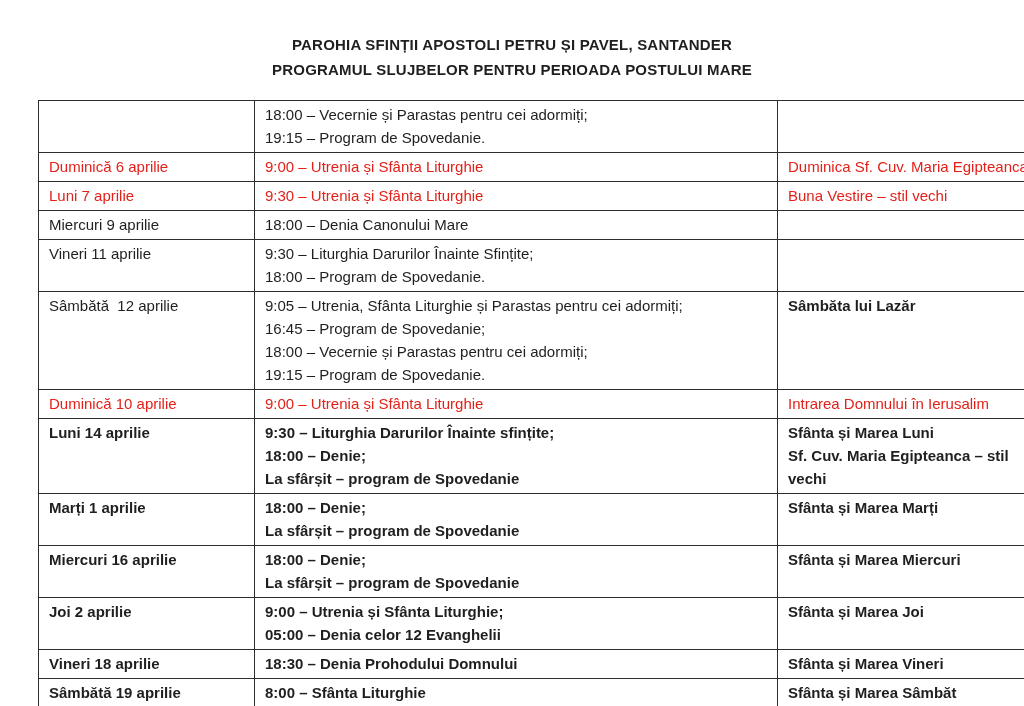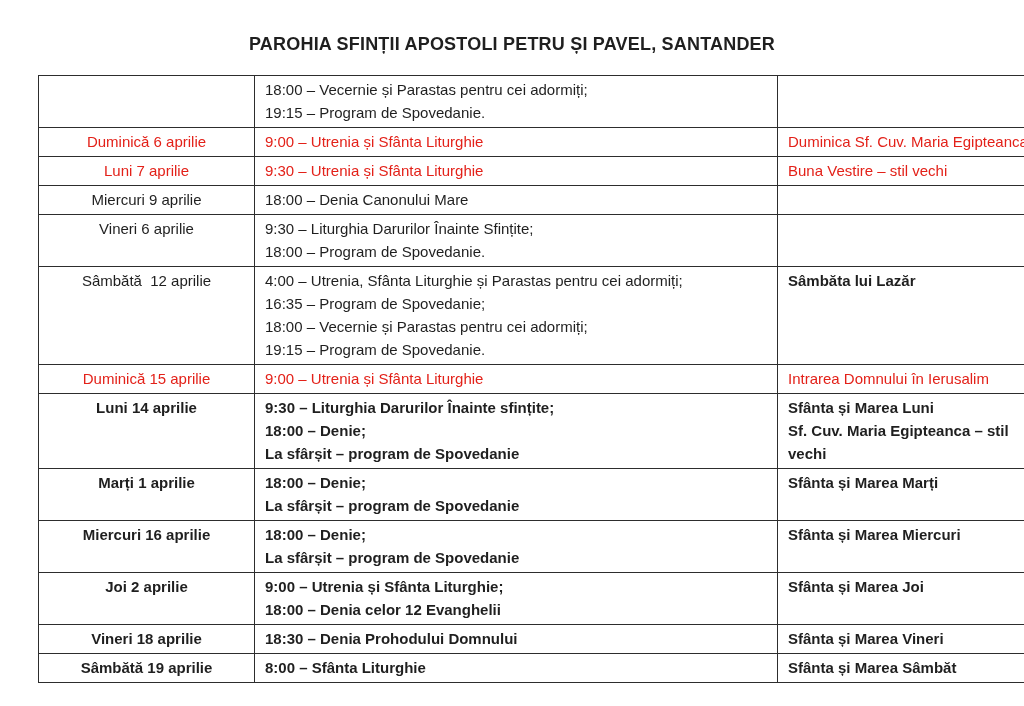--- a/index.html
+++ b/index.html
@@ -11,52 +11,53 @@
     width: 1024px;
     height: 706px;
     overflow: hidden;
     font-family: "Liberation Sans", "DejaVu Sans", sans-serif;
     color: #1f1f1f;
   }
   .page-title {
     margin-top: 32px;
     text-align: center;
     font-weight: bold;
-    font-size: 18px;
+    font-size: 15px;
     line-height: 25px;
     letter-spacing: 0.2px;
     color: #1f1f1f;
   }
   table.schedule {
     border-collapse: collapse;
     table-layout: fixed;
     margin: 18px 0 0 38px;
     width: 950px;
     font-size: 15px;
   }
   table.schedule td {
     border: 1.5px solid #2d2d2d;
     vertical-align: top;
     padding: 2px 10px 3px 10px;
     line-height: 23px;
   }
-  td.col-date  { width: 195px; white-space: pre-wrap; text-align: center; }
+  td.col-date  { width: 195px; white-space: pre-wrap; }
   td.col-times { width: 502px; padding-left: 12px; margin-left: 40px; }
   td.col-feast { width: 253px; }
   tr.row-red   { color: #e32119; }
   tr.row-plain { color: #1f1f1f; font-weight: normal; }
   tr.row-bold  { color: #1f1f1f; font-weight: bold; }
   tr.feast-bold td.col-feast { font-weight: bold; }
   .line { display: block; }
 </style>
 </head>
 <body>
 
 <div class="page-title">
   <div>PAROHIA SFINȚII APOSTOLI PETRU ȘI PAVEL, SANTANDER</div>
+  <div>PROGRAMUL SLUJBELOR PENTRU PERIOADA POSTULUI MARE</div>
 </div>
 
 <table class="schedule">
   <tbody>
     <tr class="row-plain">
       <td class="col-date"></td>
       <td class="col-times">
         <span class="line">18:00 – Vecernie și Parastas pentru cei adormiți;</span>
         <span class="line">19:15 – Program de Spovedanie.</span>
       </td>
@@ -85,43 +86,43 @@
 
     <tr class="row-plain">
       <td class="col-date">Miercuri 9 aprilie</td>
       <td class="col-times">
         <span class="line">18:00 – Denia Canonului Mare</span>
       </td>
       <td class="col-feast"></td>
     </tr>
 
     <tr class="row-plain">
-      <td class="col-date">Vineri 6 aprilie</td>
+      <td class="col-date">Vineri 11 aprilie</td>
       <td class="col-times">
         <span class="line">9:30 – Liturghia Darurilor Înainte Sfințite;</span>
         <span class="line">18:00 – Program de Spovedanie.</span>
       </td>
       <td class="col-feast"></td>
     </tr>
 
     <tr class="row-plain feast-bold">
       <td class="col-date">Sâmbătă  12 aprilie</td>
       <td class="col-times">
-        <span class="line">4:00 – Utrenia, Sfânta Liturghie și Parastas pentru cei adormiți;</span>
-        <span class="line">16:35 – Program de Spovedanie;</span>
+        <span class="line">9:05 – Utrenia, Sfânta Liturghie și Parastas pentru cei adormiți;</span>
+        <span class="line">16:45 – Program de Spovedanie;</span>
         <span class="line">18:00 – Vecernie și Parastas pentru cei adormiți;</span>
         <span class="line">19:15 – Program de Spovedanie.</span>
       </td>
       <td class="col-feast">
         <span class="line">Sâmbăta lui Lazăr</span>
       </td>
     </tr>
 
     <tr class="row-red">
-      <td class="col-date">Duminică 15 aprilie</td>
+      <td class="col-date">Duminică 10 aprilie</td>
       <td class="col-times">
         <span class="line">9:00 – Utrenia și Sfânta Liturghie</span>
       </td>
       <td class="col-feast">
         <span class="line">Intrarea Domnului în Ierusalim</span>
       </td>
     </tr>
 
     <tr class="row-bold">
       <td class="col-date">Luni 14 aprilie</td>
@@ -155,21 +156,21 @@
       </td>
       <td class="col-feast">
         <span class="line">Sfânta și Marea Miercuri</span>
       </td>
     </tr>
 
     <tr class="row-bold">
       <td class="col-date">Joi 2 aprilie</td>
       <td class="col-times">
         <span class="line">9:00 – Utrenia și Sfânta Liturghie;</span>
-        <span class="line">18:00 – Denia celor 12 Evanghelii</span>
+        <span class="line">05:00 – Denia celor 12 Evanghelii</span>
       </td>
       <td class="col-feast">
         <span class="line">Sfânta și Marea Joi</span>
       </td>
     </tr>
 
     <tr class="row-bold">
       <td class="col-date">Vineri 18 aprilie</td>
       <td class="col-times">
         <span class="line">18:30 – Denia Prohodului Domnului</span>

